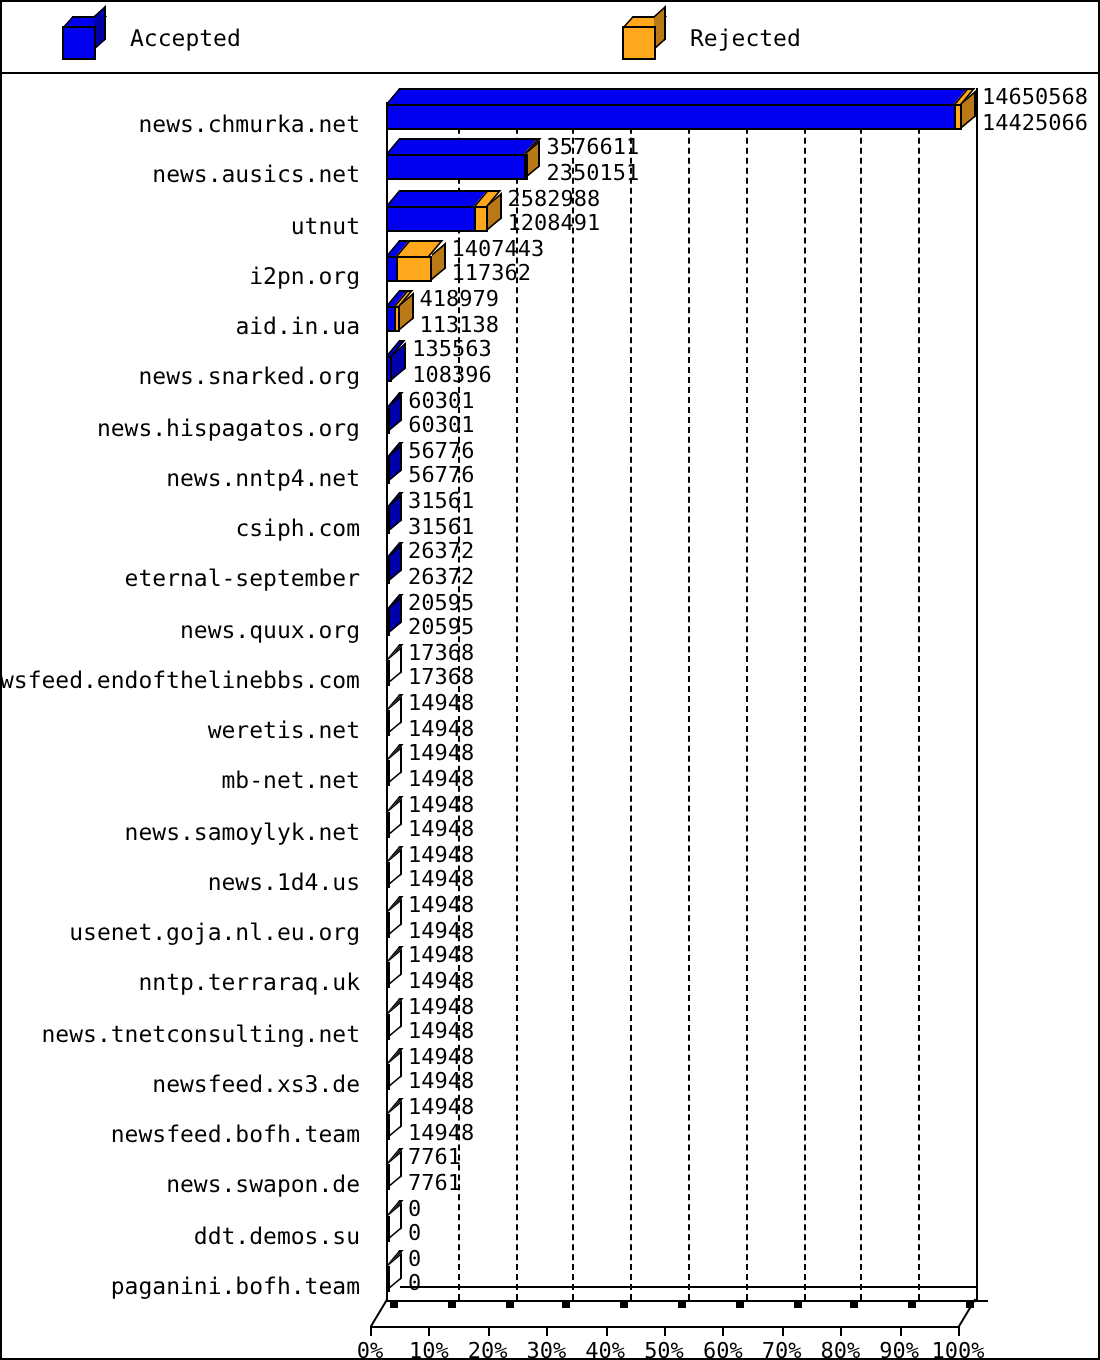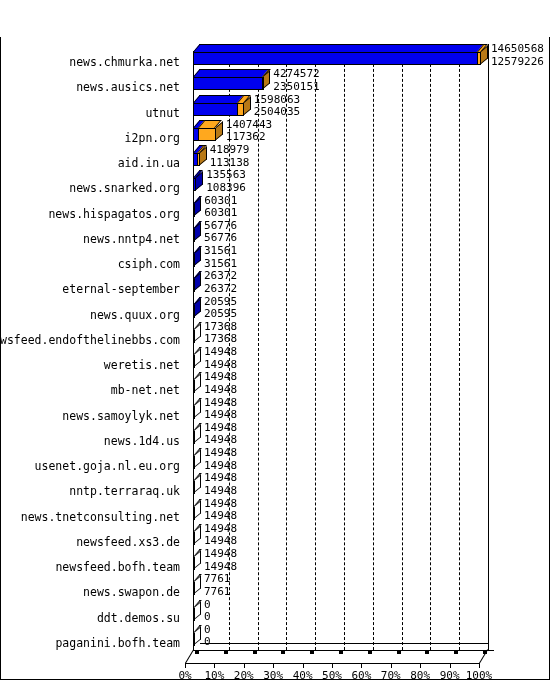--- a/index.html
+++ b/index.html
@@ -237,20 +237,38 @@
     color: #000;
     text-align: center;
     white-space: nowrap;
   }
 </style>
 </head>
 <body>
 
 <div id="chart-root">
 
+  <div class="legend-box">
+    <div class="legend-entry e0">
+      <span class="cube">
+        <span class="face-top" style="background: rgb(0, 0, 238);"></span>
+        <span class="face-side" style="background: rgb(0, 0, 171);"></span>
+        <span class="face-front" style="background: rgb(0, 0, 238);"></span>
+      </span>
+      <span class="legend-label">Accepted</span>
+    </div>
+    <div class="legend-entry e1">
+      <span class="cube">
+        <span class="face-top" style="background: rgb(255, 168, 30);"></span>
+        <span class="face-side" style="background: rgb(184, 121, 22);"></span>
+        <span class="face-front" style="background: rgb(255, 168, 30);"></span>
+      </span>
+      <span class="legend-label">Rejected</span>
+    </div>
+  </div>
 
   <div class="plot-frame">
     <div class="gridlines" id="gridlines">
         <div class="gline" style="left: 227.8px; top: 7px; height: 606px;"></div>
         <div class="gline" style="left: 256.6px; top: 7px; height: 606px;"></div>
         <div class="gline" style="left: 285.4px; top: 7px; height: 606px;"></div>
         <div class="gline" style="left: 314.2px; top: 7px; height: 606px;"></div>
         <div class="gline" style="left: 343px; top: 7px; height: 606px;"></div>
         <div class="gline" style="left: 371.8px; top: 7px; height: 606px;"></div>
         <div class="gline" style="left: 400.6px; top: 7px; height: 606px;"></div>
@@ -266,57 +284,57 @@
               <div class="tseg" style="left: 0px; width: 283.567px; background: rgb(0, 0, 238);"></div>
               <div class="tseg last" style="left: 283.567px; width: 4.4329px; background: rgb(255, 168, 30);"></div>
             </div>
             <div class="bar-side" style="left: 288px; top: 7px; background: rgb(184, 121, 22);"></div>
             <div class="bar3d">
               <div class="seg" style="left: 0px; width: 283.567px; background: rgb(0, 0, 238);"></div>
               <div class="seg last" style="left: 283.567px; width: 4.4329px; background: rgb(255, 168, 30);"></div>
             </div>
             <div class="val-labels" style="left: 298px;">
               <div>14650568</div>
-              <div>12579226</div>
+              <div>14425066</div>
             </div>
           </div>
         </div>
         <div class="row" style="top: 32.25px;">
           <div class="cat-label">news.ausics.net</div>
           <div class="bar-wrap" style="left: 192px;">
             <div class="bar-top" style="left: 0px;">
               <div class="tseg" style="left: 0px; width: 68.6287px; background: rgb(0, 0, 238);"></div>
               <div class="tseg last" style="left: 68.6287px; width: 1.68009px; background: rgb(255, 168, 30);"></div>
             </div>
             <div class="bar-side" style="left: 70.3088px; top: 7px; background: rgb(184, 121, 22);"></div>
             <div class="bar3d">
               <div class="seg" style="left: 0px; width: 68.6287px; background: rgb(0, 0, 238);"></div>
               <div class="seg last" style="left: 68.6287px; width: 1.68009px; background: rgb(255, 168, 30);"></div>
             </div>
             <div class="val-labels" style="left: 80.3088px;">
-              <div>4274572</div>
+              <div>3576611</div>
               <div>2350151</div>
             </div>
           </div>
         </div>
         <div class="row" style="top: 57.5px;">
           <div class="cat-label">utnut</div>
           <div class="bar-wrap" style="left: 192px;">
             <div class="bar-top" style="left: 0px;">
               <div class="tseg" style="left: 0px; width: 43.7105px; background: rgb(0, 0, 238);"></div>
               <div class="tseg last" style="left: 43.7105px; width: 7.06573px; background: rgb(255, 168, 30);"></div>
             </div>
             <div class="bar-side" style="left: 50.7762px; top: 7px; background: rgb(184, 121, 22);"></div>
             <div class="bar3d">
               <div class="seg" style="left: 0px; width: 43.7105px; background: rgb(0, 0, 238);"></div>
               <div class="seg last" style="left: 43.7105px; width: 7.06573px; background: rgb(255, 168, 30);"></div>
             </div>
             <div class="val-labels" style="left: 60.7762px;">
-              <div>1598063</div>
-              <div>2504035</div>
+              <div>2582988</div>
+              <div>1208491</div>
             </div>
           </div>
         </div>
         <div class="row" style="top: 82.75px;">
           <div class="cat-label">i2pn.org</div>
           <div class="bar-wrap" style="left: 192px;">
             <div class="bar-top" style="left: 0px;">
               <div class="tseg" style="left: 0px; width: 5.49489px; background: rgb(0, 0, 238);"></div>
               <div class="tseg last" style="left: 5.49489px; width: 17.3001px; background: rgb(255, 168, 30);"></div>
             </div>

